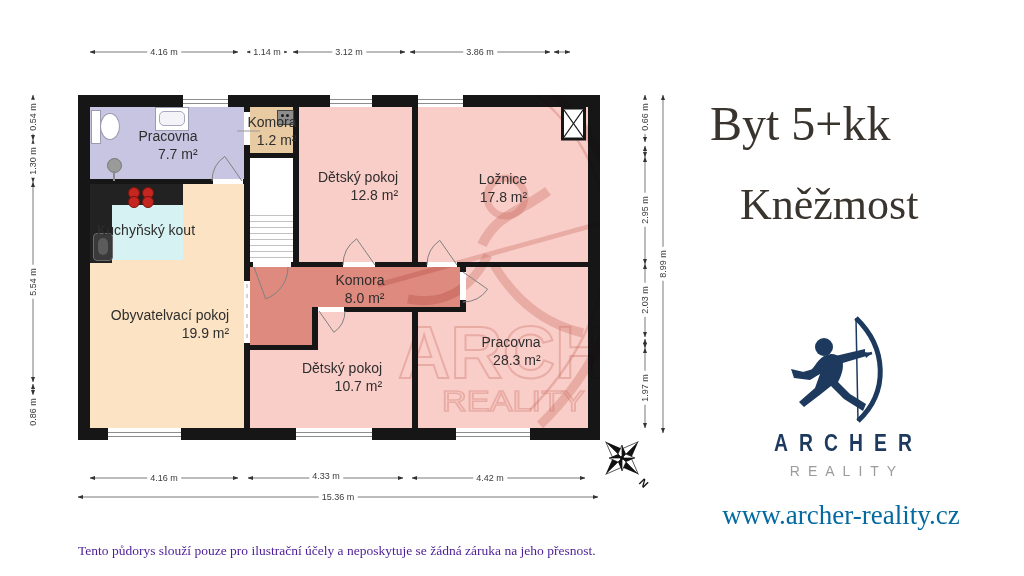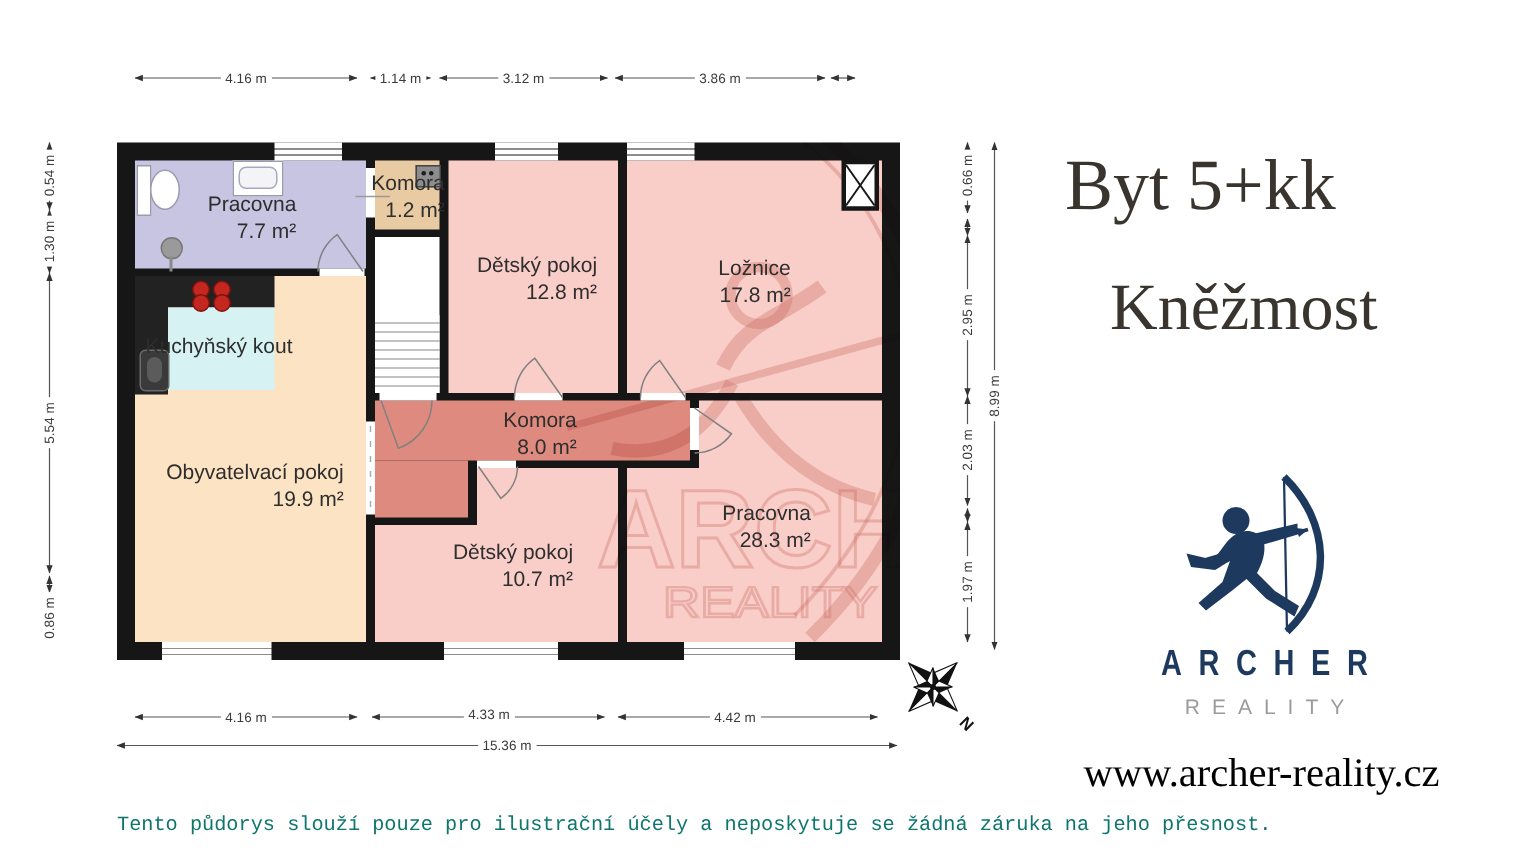--- a/index.html
+++ b/index.html
@@ -14,21 +14,21 @@
        background:#fff;padding:0 3px;white-space:nowrap;z-index:20}
   .dim.v{transform:translate(-50%,-50%) rotate(-90deg)}
   svg.layer{position:absolute;left:0;top:0}
   .steps{position:absolute;left:0;top:52px;width:100%;height:52px;
          background:repeating-linear-gradient(to bottom,#fff 0 5px,#c2c2c2 5px 6px)}
   .win{position:absolute;background:linear-gradient(#fff 0 4px,#8d8d8d 4px 5px,#fff 5px 8px,#8d8d8d 8px 9px,#fff 9px 12px);height:12px}
   .burner{position:absolute;width:10px;height:10px;border-radius:50%;
           background:#c3271f;border:1px solid #7e120d}
   .title{position:absolute;font-family:"Liberation Serif",serif;color:#39342e}
   .brandtxt{position:absolute;text-align:center;font-weight:bold;letter-spacing:12px;color:#1d3a5e}
-  .disc{position:absolute;font-family:Liberation Mono, monospace;color:#0f766e;font-size:13.5px}
+  .disc{position:absolute;font-family:Liberation Serif, serif;color:#4c1d95;font-size:13.5px}
 </style>
 </head>
 <body>
 
 <div class="canvas">
 
   <div class="plan">
 
     <div class="room" style="left:12px;top:12px;width:154px;height:72px;background:#c8c5e2"></div>
     <div class="room" style="left:172px;top:12px;width:43px;height:46px;background:#e8caa3"></div>
@@ -246,17 +246,17 @@
     </g>
     <g fill="#1d3a5e">
       <polygon points="86,39 78,38 80,44"></polygon>
       <circle cx="38" cy="33" r="9"></circle>
       <path d="M38,42 C30,47 28,55 22,59 L5,55 L8,64 L24,66 C29,63 32,61 34,60 L29,74 L13,88 L18,93 L35,80 L45,72 L58,85 L77,97 L80,90 L64,80 L52,68 C57,59 58,51 56,45 C50,39 44,39 38,42 Z"></path>
       <path d="M44,50 L79,41 L79,35 L45,43 Z"></path>
     </g>
   </svg>
   <div class="brandtxt" style="left:713px;top:431px;width:260px;font-size:21px;text-indent:12px;transform:scale(0.92,1.15)">ARCHER</div>
   <div class="brandtxt" style="left:713px;top:463px;width:260px;font-size:14px;font-weight:normal;letter-spacing:8px;color:#9b9b9b;text-indent:8px">REALITY</div>
-  <div class="title" style="left:676px;top:500px;width:330px;font-size:27px;text-align:center;color:#000000">www.archer-reality.cz</div>
+  <div class="title" style="left:676px;top:500px;width:330px;font-size:27px;text-align:center;color:#0369a1">www.archer-reality.cz</div>
 
   <div class="disc" style="left:78px;top:543px">Tento půdorys slouží pouze pro ilustrační účely a neposkytuje se žádná záruka na jeho přesnost.</div>
 
 </div>
 
 </body></html>

